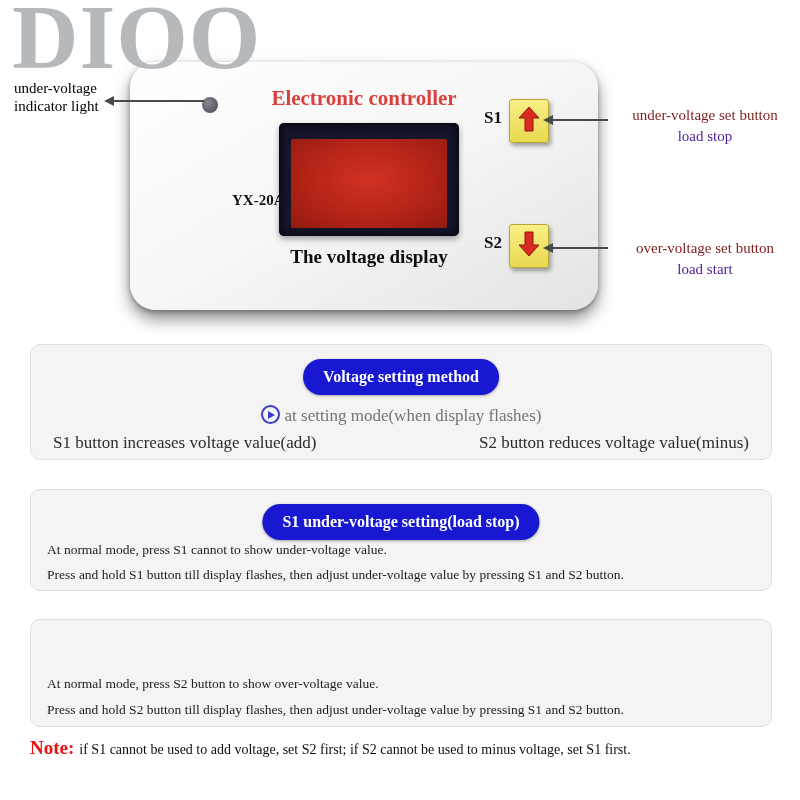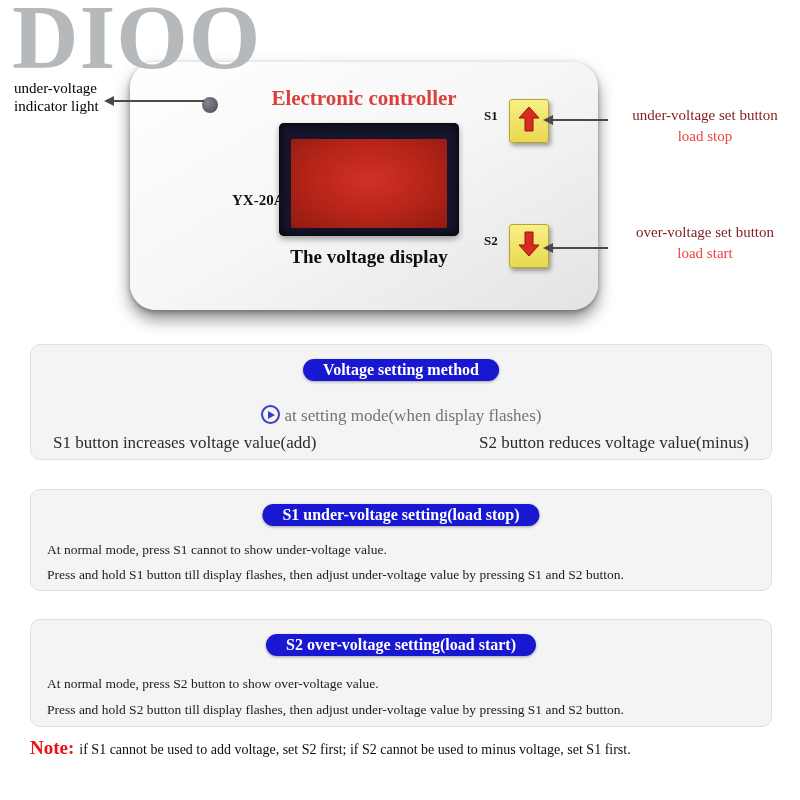--- a/index.html
+++ b/index.html
@@ -13,45 +13,45 @@
     box-shadow:0 9px 16px rgba(30,30,30,0.5),0 2px 5px rgba(0,0,0,0.3);z-index:2;}
   .device-title{position:absolute;left:50%;top:24px;transform:translateX(-50%);font-size:21px;font-weight:bold;color:#d9413d;white-space:nowrap;}
   .indicator-dot{position:absolute;left:72px;top:35px;width:16px;height:16px;border-radius:50%;
     background:radial-gradient(circle at 35% 35%,#86868f,#474750);}
   .display{position:absolute;left:149px;top:61px;width:180px;height:113px;background:#15152b;border-radius:5px;
     box-shadow:inset 0 0 8px #000,0 3px 6px rgba(0,0,0,0.35);}
   .screen{position:absolute;left:12px;right:12px;top:16px;bottom:8px;border-radius:2px;
     background:radial-gradient(ellipse at 50% 45%,#d23125 0%,#b52418 55%,#921a10 100%);}
   .model{position:absolute;left:62px;top:130px;font-size:15px;font-weight:bold;color:#141414;margin-left:40px;}
   .display-caption{position:absolute;left:139px;top:184px;width:200px;text-align:center;font-size:19px;font-weight:bold;color:#0e0e0e;}
-  .s-label{position:absolute;font-size:13px;font-weight:bold;color:#111;}
+  .s-label{position:absolute;font-size:17px;font-weight:bold;color:#111;}
   .s1-label{left:354px;top:46px;}
   .s2-label{left:354px;top:171px;}
   .btn{position:absolute;left:379px;width:38px;height:42px;background:linear-gradient(#f8ef86,#e9d84f);
     border:1px solid #b7a437;border-radius:3px;box-shadow:2px 3px 4px rgba(0,0,0,0.35);
     display:flex;align-items:center;justify-content:center;}
   .btn-s1{top:37px;}
   .btn-s2{top:162px;}
 
   .callout-line{position:absolute;height:2px;background:#4a4a4a;z-index:3;}
   .arrow-left{position:absolute;width:0;height:0;border-top:5px solid transparent;border-bottom:5px solid transparent;
     border-right:10px solid #4a4a4a;z-index:3;}
   .indicator-text{position:absolute;left:14px;top:79px;font-size:15px;color:#000;line-height:18px;z-index:4;}
   .callout-right{position:absolute;left:618px;width:174px;text-align:center;z-index:3;}
   .callout-right .c-label{font-size:15px;color:#7f1d1d;white-space:nowrap;}
-  .callout-right .c-sub{font-size:15px;color:#ef4444;margin-top:4px;}
+  .callout-right .c-sub{font-size:15px;color:#4c1d95;margin-top:4px;}
   .s1-callout{top:107px;}
-  .s2-callout{top:224px;}
+  .s2-callout{top:240px;}
 
   .section{position:absolute;left:30px;width:740px;background:#f4f4f5;border:1px solid #e1e1e1;border-radius:10px;}
   .sec1{top:344px;height:114px;}
   .sec2{top:489px;height:100px;}
   .sec3{top:619px;height:106px;}
   .pill{position:absolute;left:50%;transform:translateX(-50%);top:14px;background:#1818d2;color:#fff;
-    font-size:16px;font-weight:bold;padding:2px 20px;border-radius:20px;white-space:nowrap;
+    font-size:16px;font-weight:bold;padding:9px 20px;border-radius:20px;white-space:nowrap;
     box-shadow:0 1px 3px rgba(0,0,0,0.35);}
   .mode-line{position:absolute;top:60px;left:0;right:0;text-align:center;font-size:17px;color:#737373;}
   .play-icon{display:inline-block;width:15px;height:15px;border:2px solid #3d3dc8;border-radius:50%;
     position:relative;vertical-align:-3px;margin-right:5px;}
   .play-icon::after{content:"";position:absolute;left:5px;top:3.5px;width:0;height:0;
     border-left:7px solid #3d3dc8;border-top:4px solid transparent;border-bottom:4px solid transparent;}
   .svals{position:absolute;top:88px;left:0;right:0;display:flex;justify-content:space-between;
     padding:0 22px;font-size:17px;color:#2c2c2c;}
   .body-line{position:absolute;left:16px;font-size:13.5px;color:#1c1c1c;white-space:nowrap;}
   .l1{top:52px;}
@@ -129,21 +129,20 @@
     </div>
   </div>
 
   <div class="section sec2">
     <div class="pill">S1 under-voltage setting(load stop)</div>
     <div class="body-line l1">At normal mode, press S1 cannot to show under-voltage value.</div>
     <div class="body-line l2">Press and hold S1 button till display flashes, then adjust under-voltage value by pressing S1 and S2 button.</div>
   </div>
 
   <div class="section sec3">
-    <div class="pill">S2 over-voltage setting(load start)</div>
     <div class="body-line l1">At normal mode, press S2 button to show over-voltage value.</div>
     <div class="body-line l2">Press and hold S2 button till display flashes, then adjust under-voltage value by pressing S1 and S2 button.</div>
   </div>
 
   <div class="note">
     <span class="note-label">Note:</span><span>if S1 cannot be used to add voltage, set S2 first;  if S2 cannot be used to minus voltage, set S1 first.</span>
   </div>
 
 </div>
 

